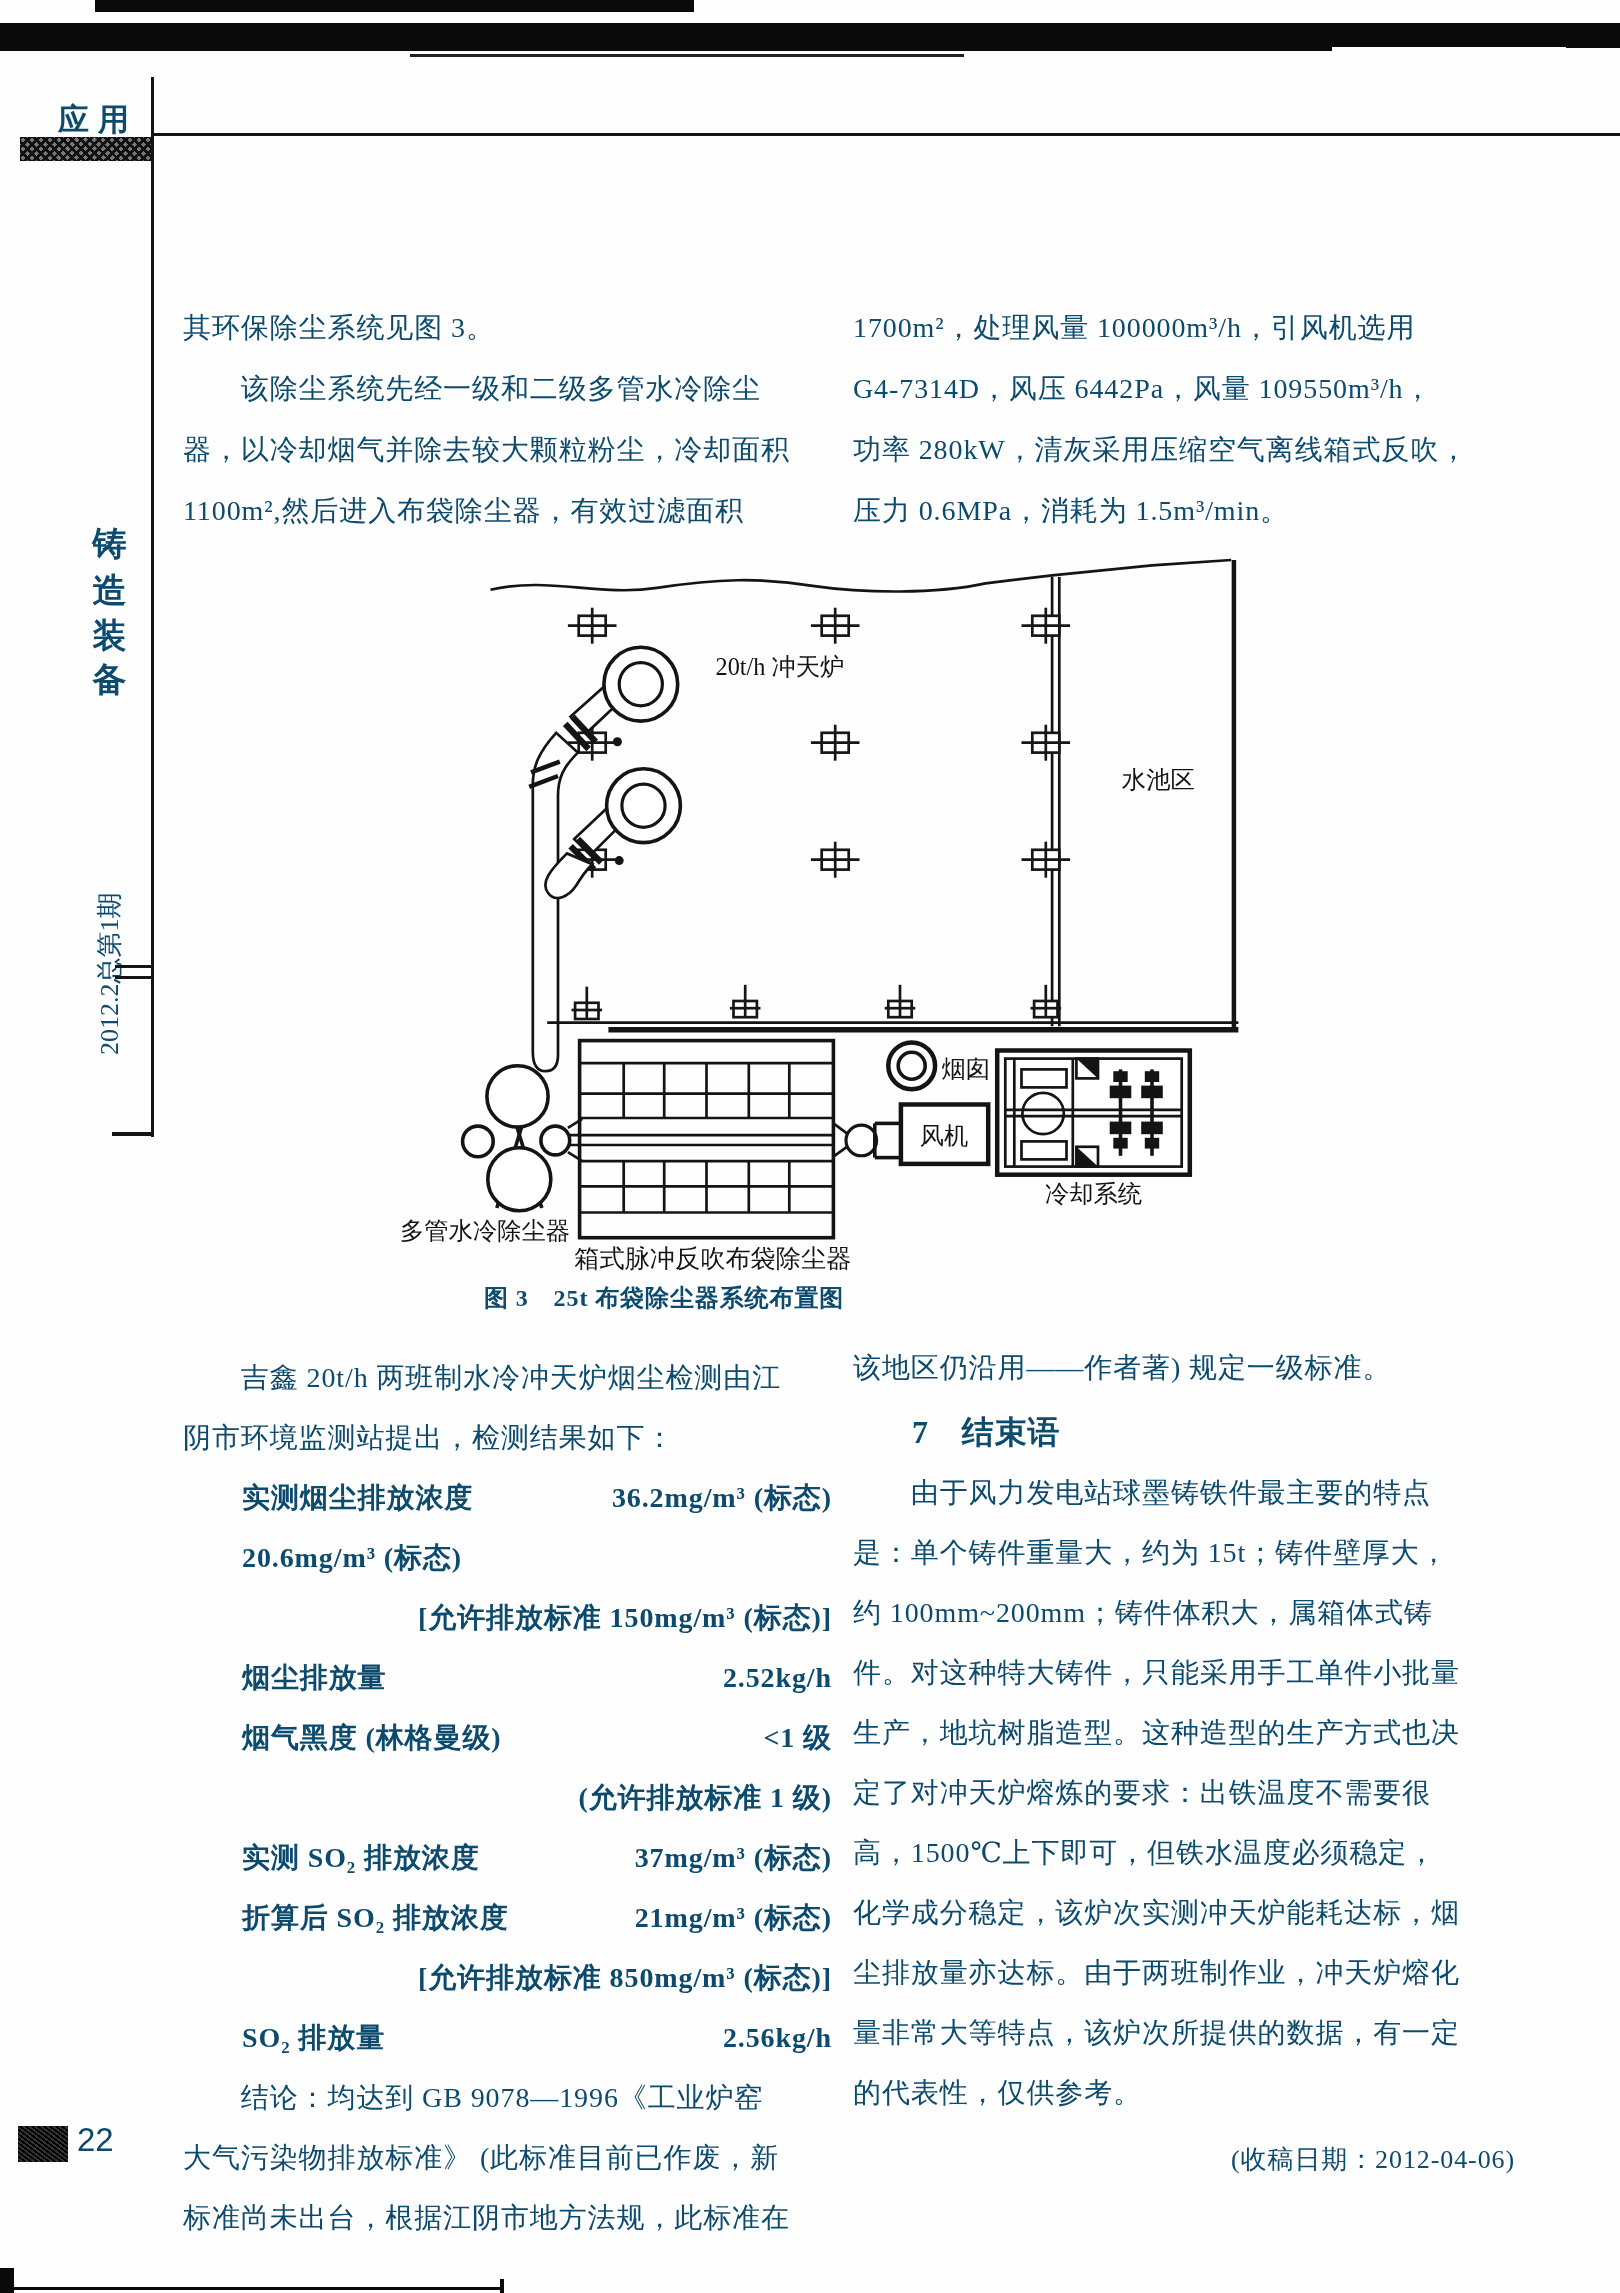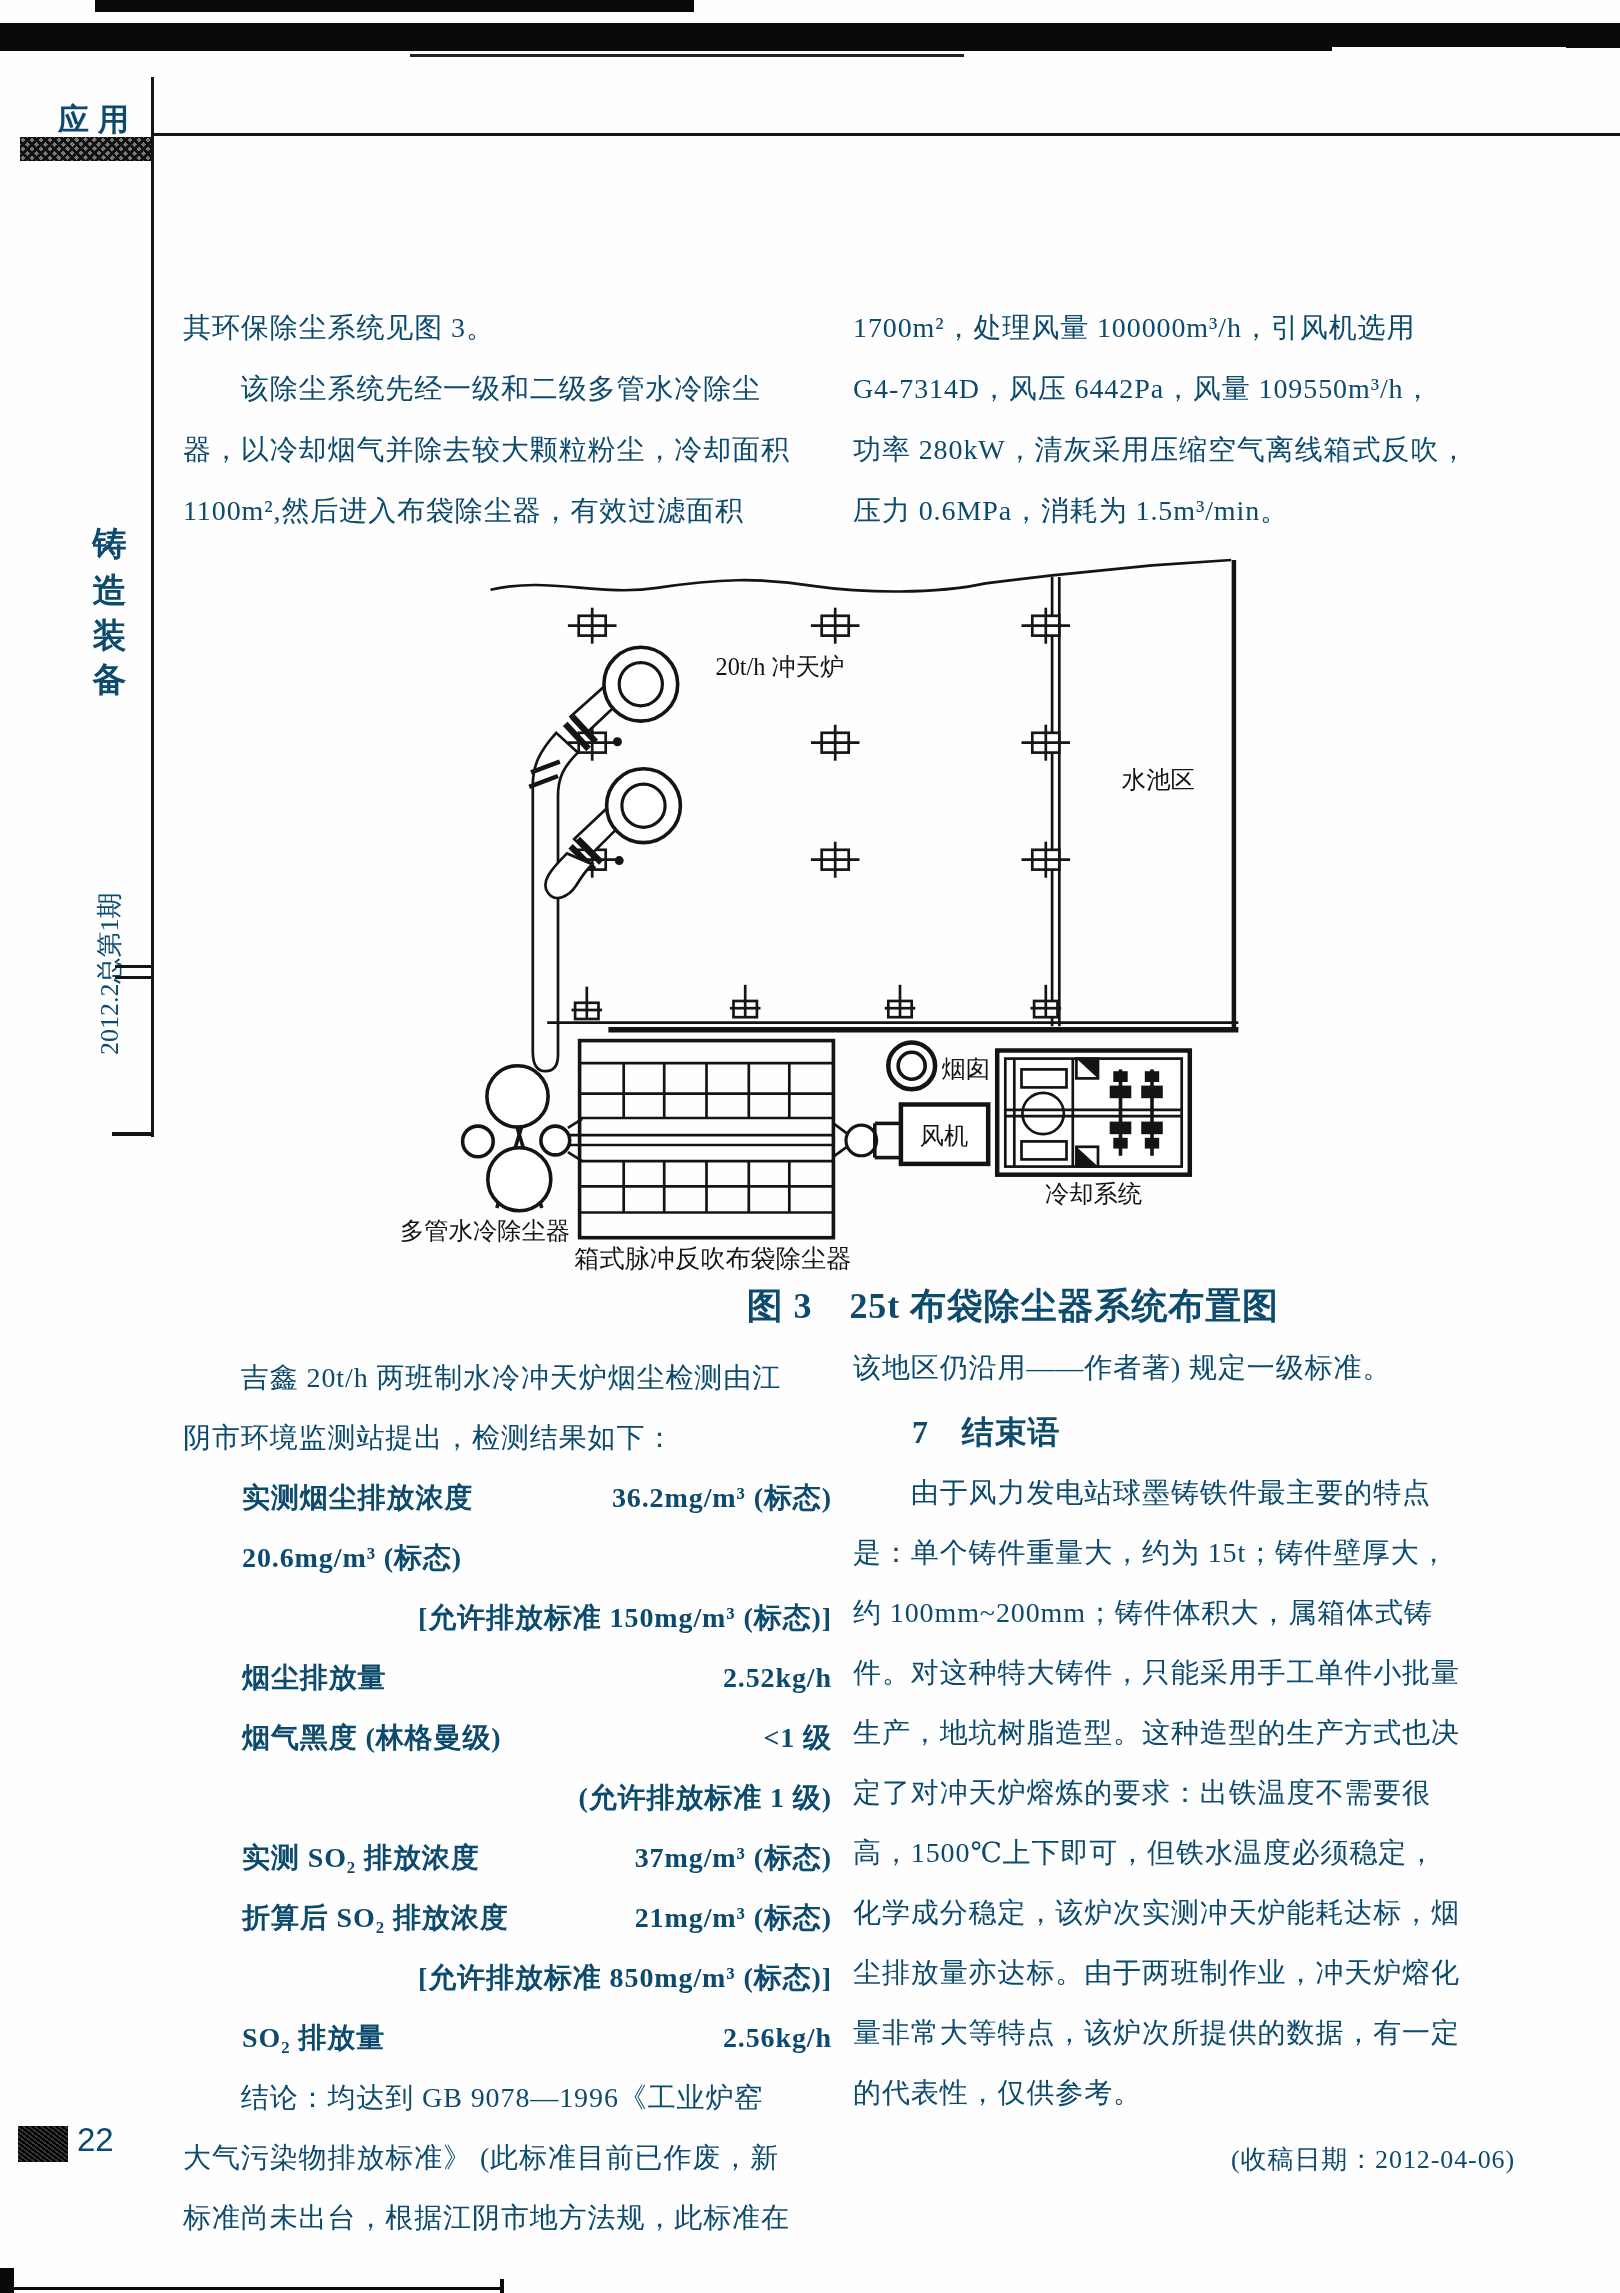--- a/index.html
+++ b/index.html
@@ -242,21 +242,21 @@
         <rect x="1268" y="1206" width="24" height="14"></rect>
       <rect x="1268" y="1246" width="24" height="14"></rect>
         <rect x="1272" y="1264" width="16" height="12"></rect>
     </g>
     <text x="1215" y="1335" font-size="27" text-anchor="middle">冷却系统</text>
 
     <text x="539" y="1376" font-size="27" text-anchor="middle">多管水冷除尘器</text>
     <text x="792" y="1408" font-size="28" text-anchor="middle">箱式脉冲反吹布袋除尘器</text>
   </svg>
 
-  <div class="abs txt" style="left:532px;top:1282px;width:747px;text-align:right;font-size:36px;font-weight:bold">图 3　25t 布袋除尘器系统布置图</div>
+  <div class="abs txt" style="left:484px;top:1282px;width:747px;text-align:left;font-size:24px;font-weight:bold">图 3　25t 布袋除尘器系统布置图</div>
 
   <div class="abs report" style="left:183px;top:1348px;width:677px">
     <div class="line">　　吉鑫 20t/h 两班制水冷冲天炉烟尘检测由江</div>
     <div class="line">阴市环境监测站提出，检测结果如下：</div>
 
     <div class="m-row">
       <span>实测烟尘排放浓度</span>
       <span>36.2mg/m³ (标态)</span>
     </div>
     <div class="m-row">

